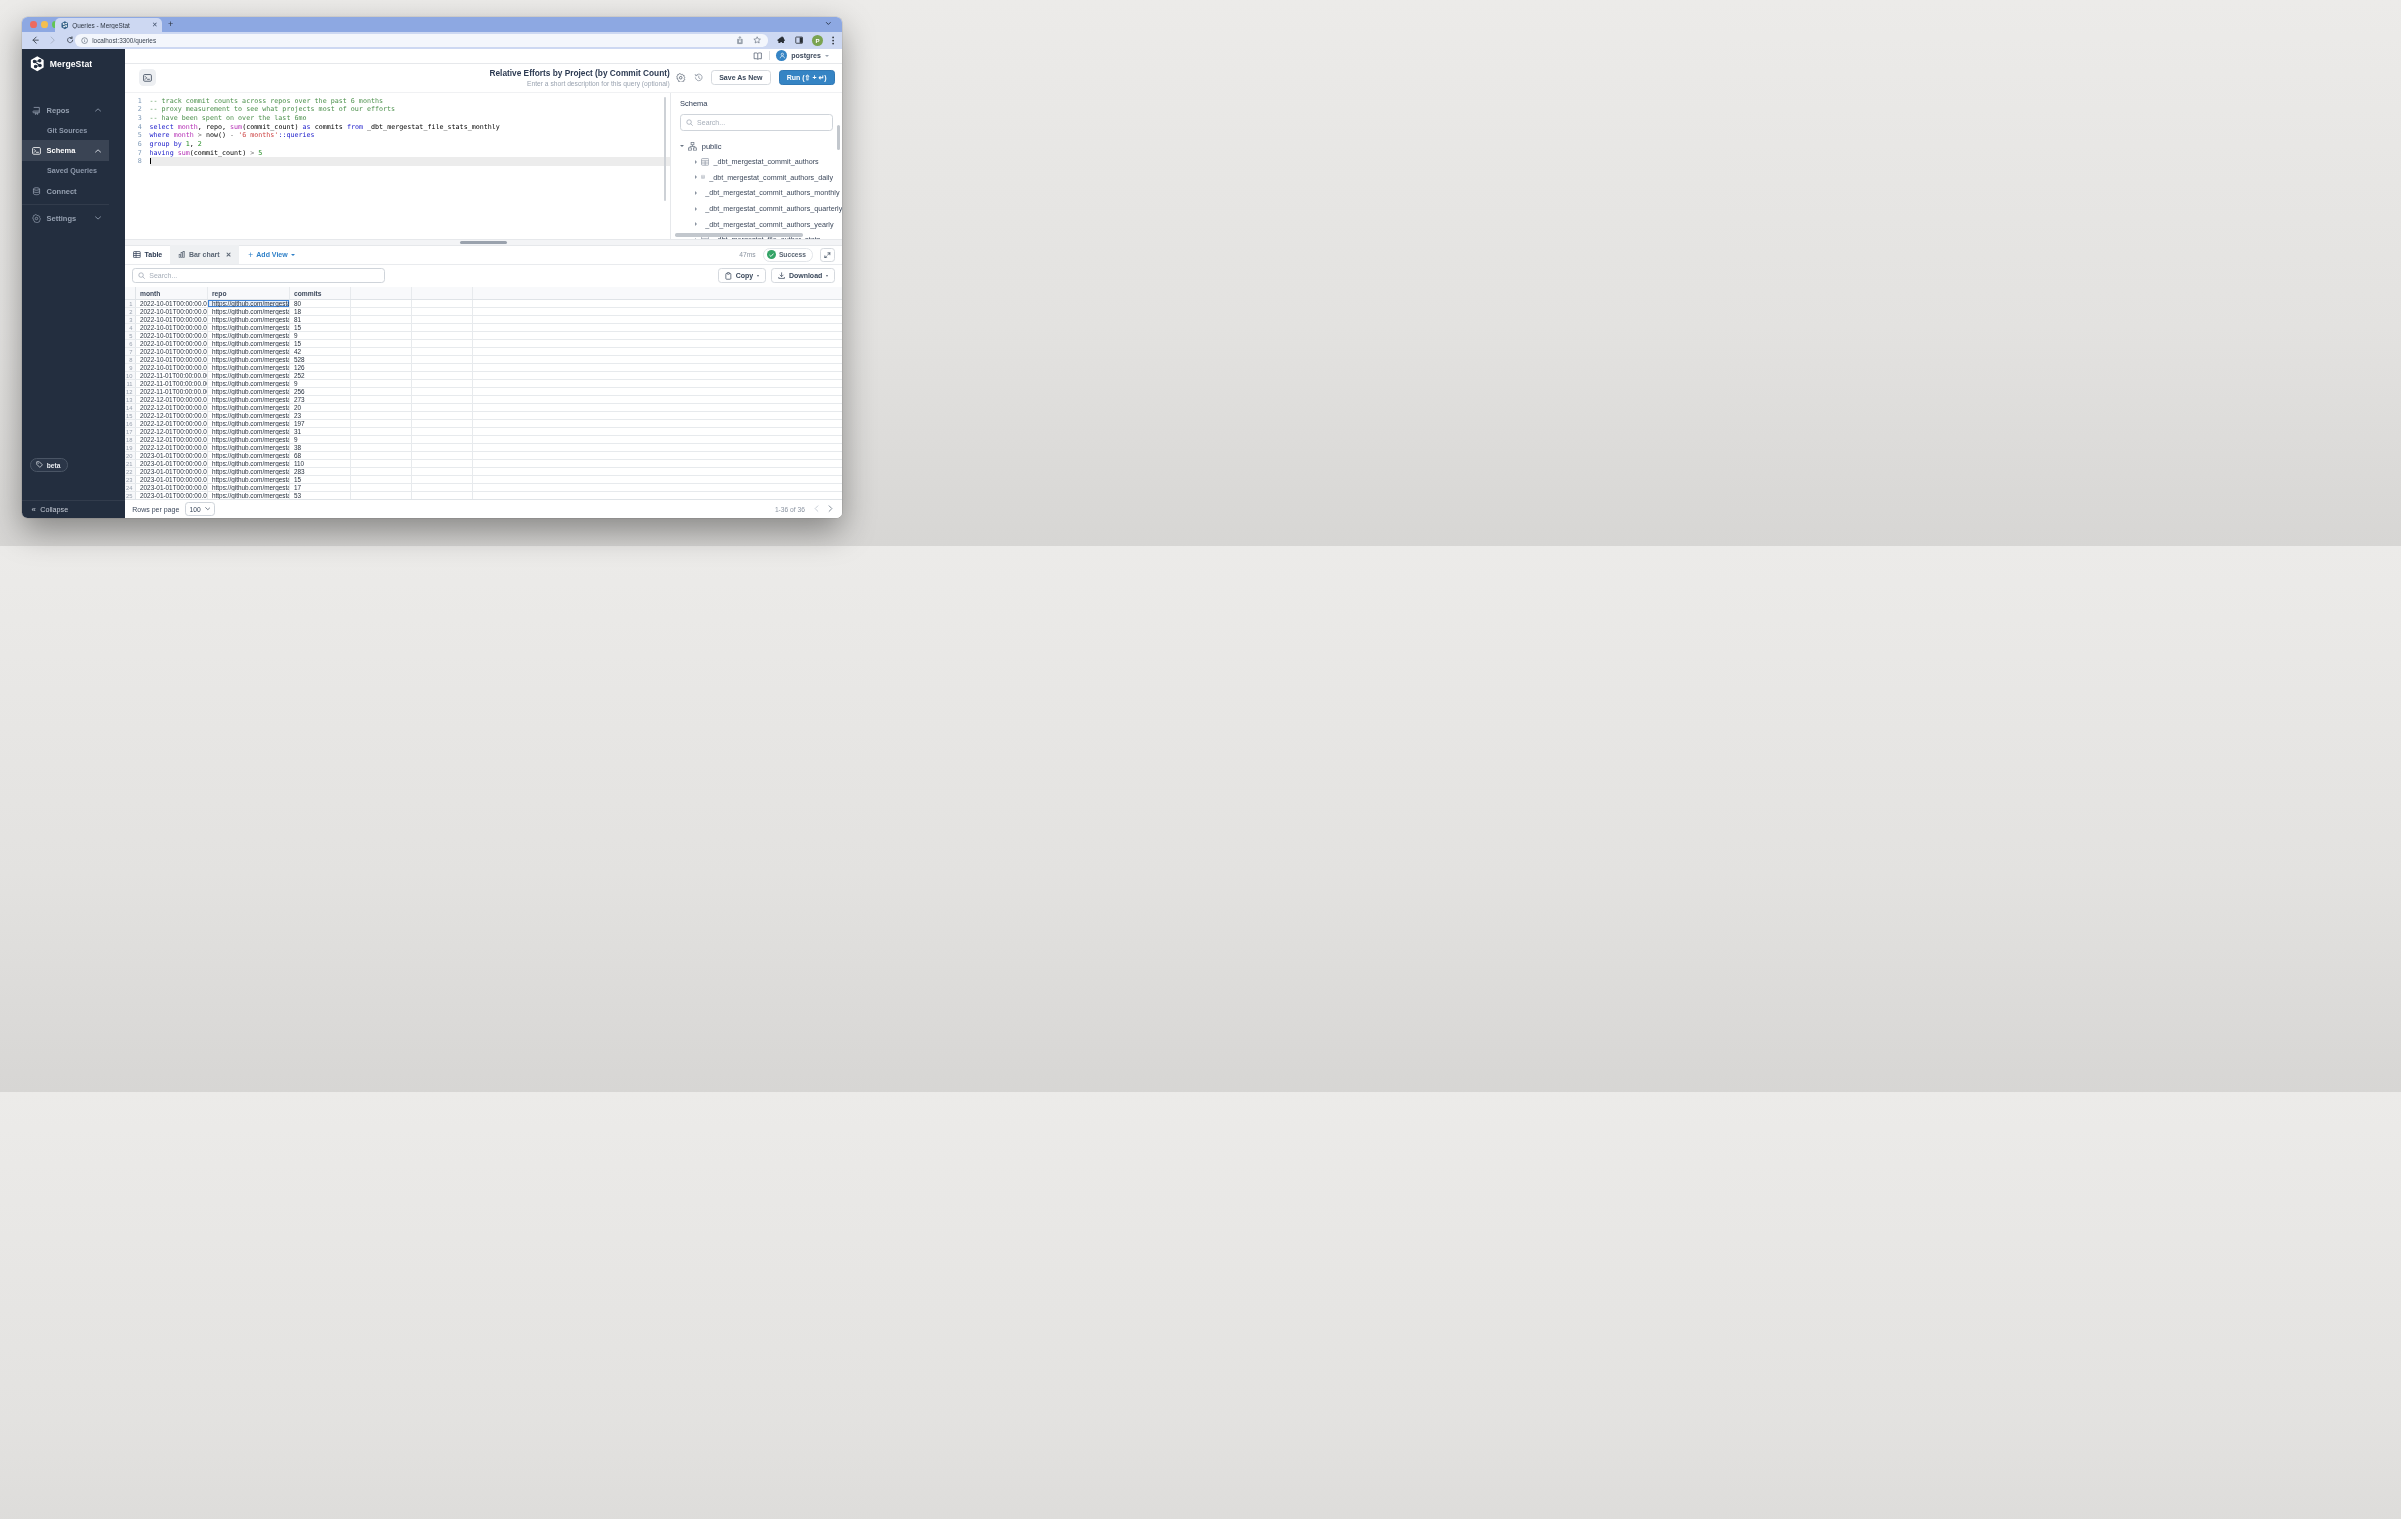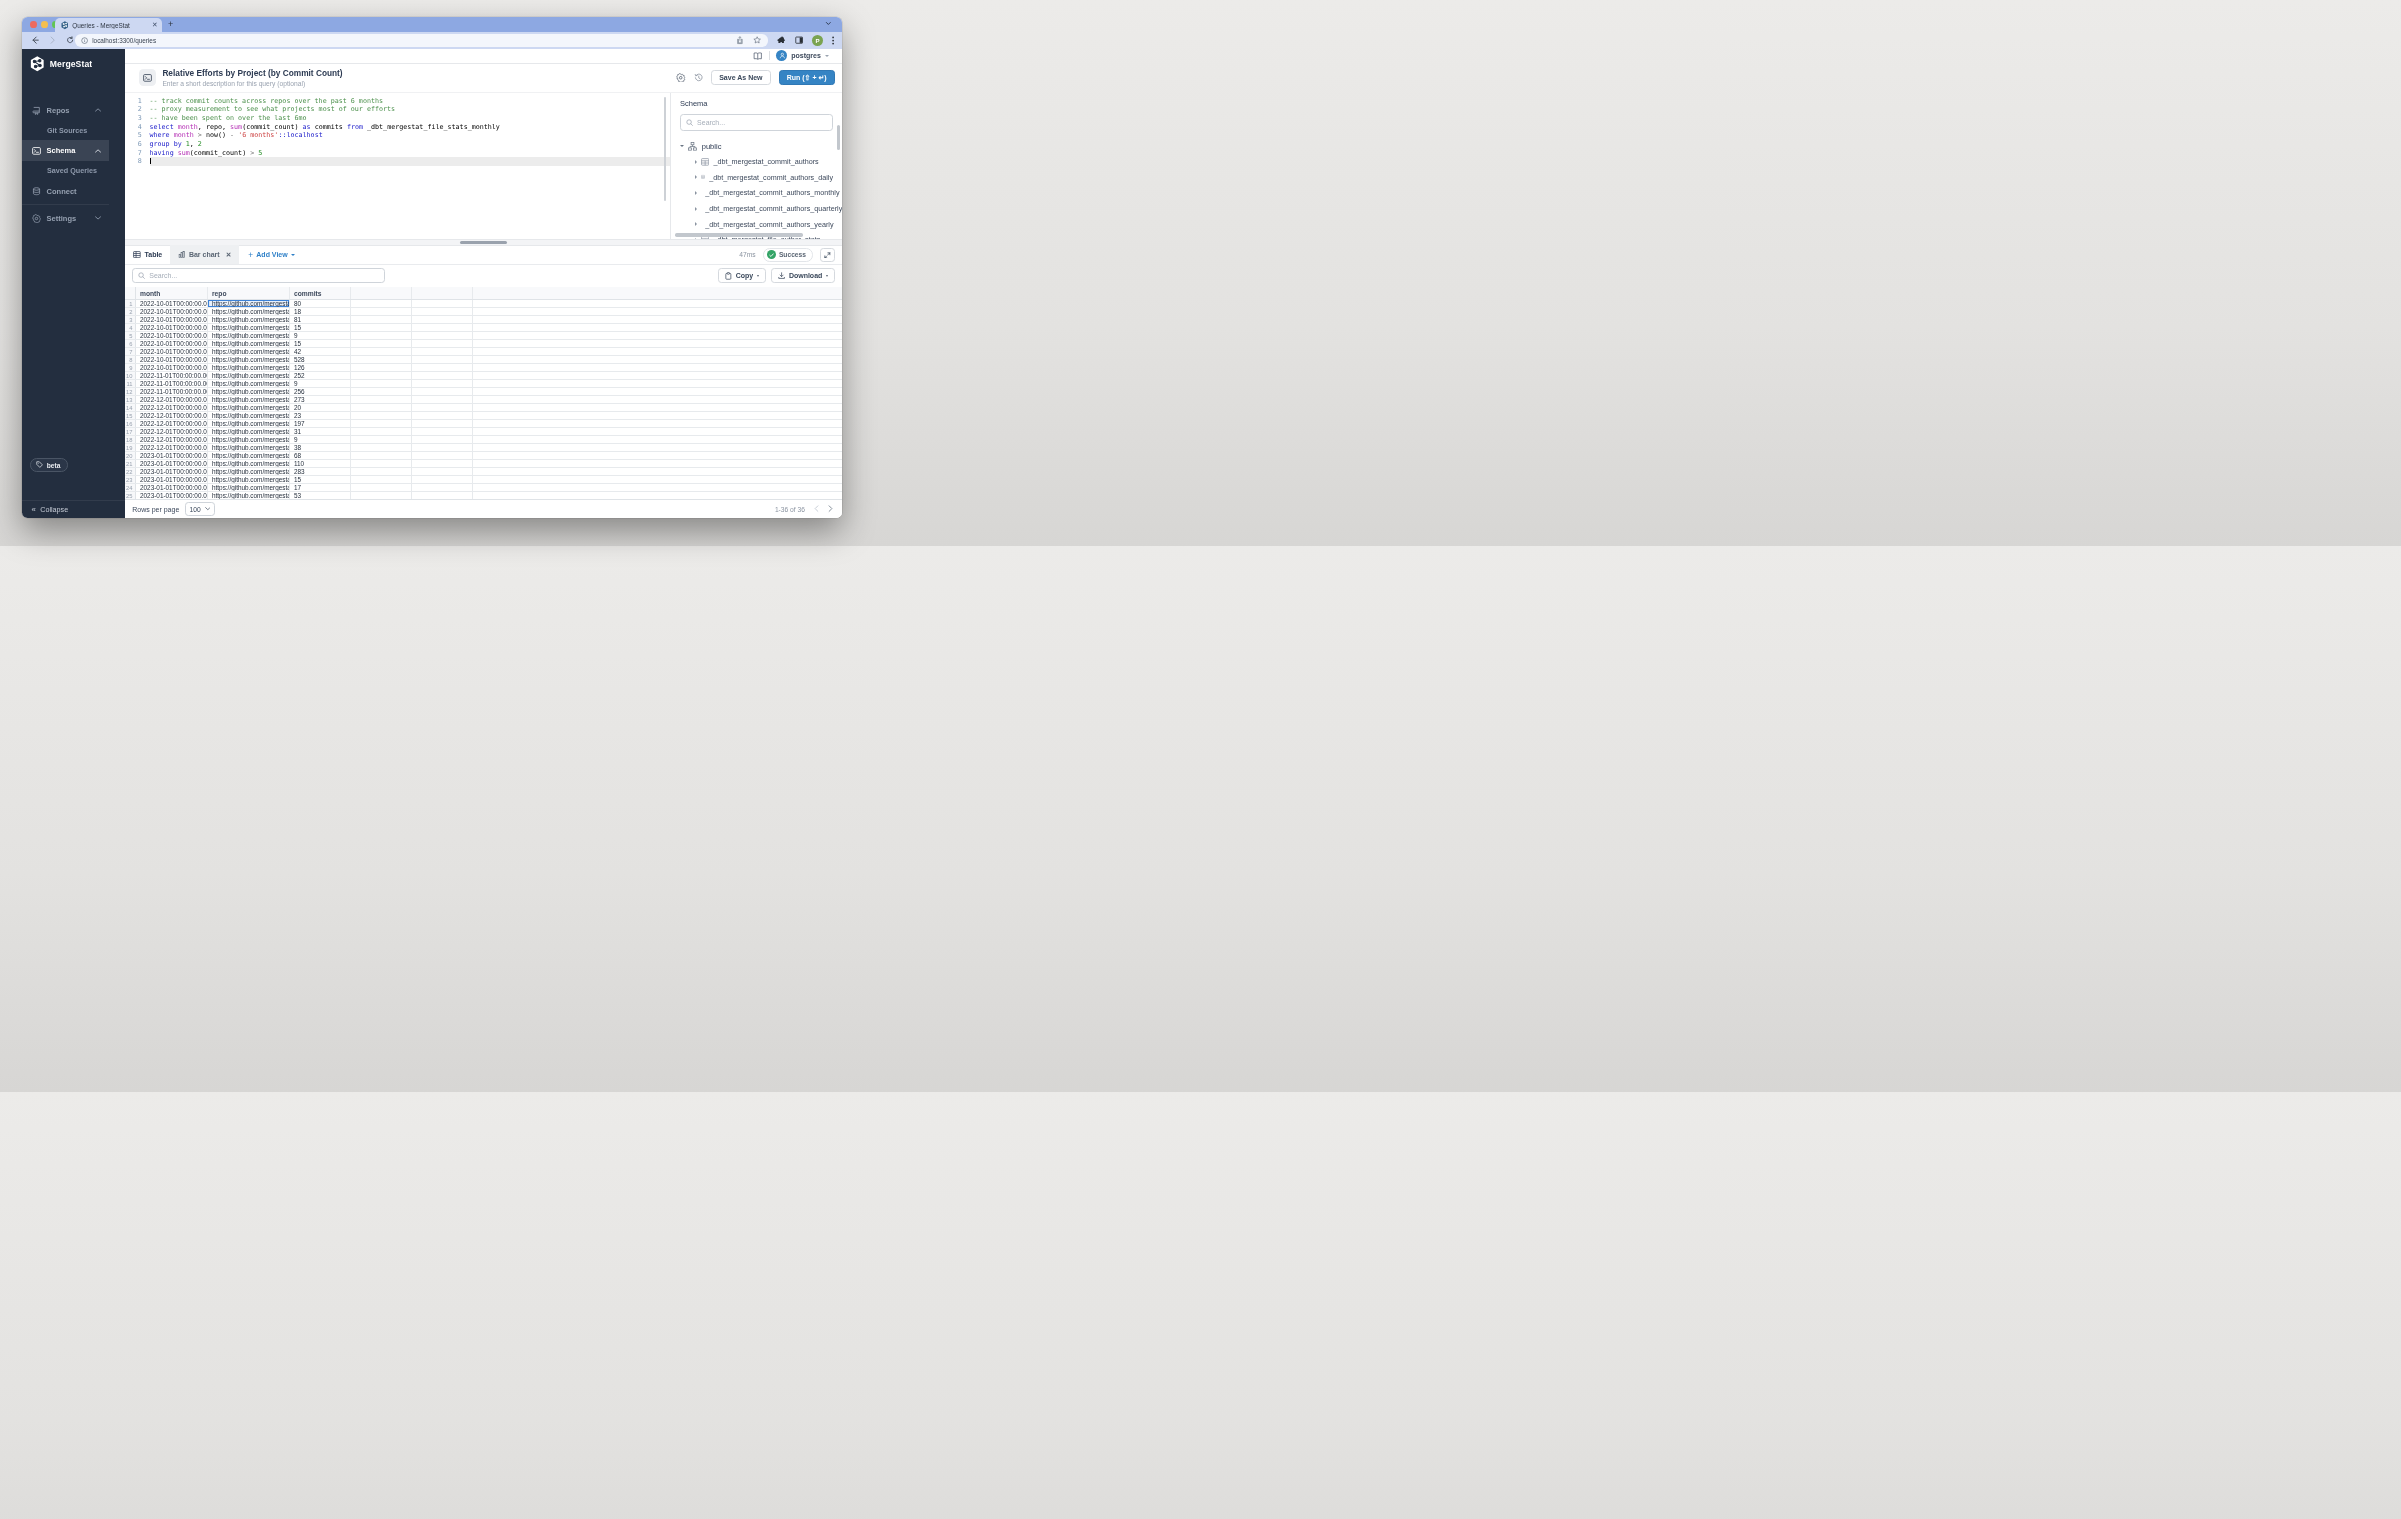--- a/index.html
+++ b/index.html
@@ -62,21 +62,21 @@
   .vline { width:0.6px; height:9px; background:#dcdfe3; }
   .acct { display:flex; align-items:center; gap:3.9px; font-size:7px; color:#3d495c; font-weight:600; }
   .avatar-blue { width:11px; height:11px; border-radius:50%; background:#3584c4;
     display:flex; align-items:center; justify-content:center; }
   .caret-dn { width:0; height:0; border-left:2.2px solid transparent; border-right:2.2px solid transparent;
     border-top:2.8px solid #9aa3b0; }
 
   .qheader { height:28px; display:flex; align-items:center; padding:0 7.2px 0 14px; gap:6.7px; flex:none; }
   .qicon { width:16.7px; height:16.7px; border-radius:4.4px; background:#edeff2; display:flex;
     align-items:center; justify-content:center; flex:none; }
-  .qtexts { flex:1; min-width:0; }
+  .qtexts { flex:1; min-width:0;text-align:right; }
   .qtitle { font-size:8.3px; font-weight:bold; color:#2c3a52; }
   .qdesc { font-size:6.7px; color:#9aa3b0; margin-top:1.7px; }
   .qactions { display:flex; align-items:center; gap:7.8px; }
   .btn { border:0.6px solid #d5d9de; border-radius:3.3px; background:#fff; height:15.6px;
     display:flex; align-items:center; padding:0 7.2px; font-size:7px; font-weight:600; color:#39475a; }
   .btn-run { background:#3584c4; border-color:#2f78b5; color:#fff; }
 
   .workspace { height:147px; display:flex; flex:none; border-top:0.6px solid #f0f1f3; }
   .editor { flex:1; position:relative; font-family:"DejaVu Sans Mono", monospace;
     font-size:6.7px; padding-top:3.9px; overflow:hidden; }
@@ -422,21 +422,21 @@
           <button class="btn btn-run">Run (⇧ + ↵)</button>
         </div>
       </div>
 
       <div class="workspace">
         <div class="editor" id="editor">
             <div class="code-line"><span class="gutter">1</span><span class="line-body"><span class="tok-com">-- track commit counts across repos over the past 6 months</span></span></div>
             <div class="code-line"><span class="gutter">2</span><span class="line-body"><span class="tok-com">-- proxy measurement to see what projects most of our efforts</span></span></div>
             <div class="code-line"><span class="gutter">3</span><span class="line-body"><span class="tok-com">-- have been spent on over the last 6mo</span></span></div>
             <div class="code-line"><span class="gutter">4</span><span class="line-body"><span class="tok-kw">select</span><span> </span><span class="tok-var">month</span><span>, repo, </span><span class="tok-var">sum</span><span>(commit_count) </span><span class="tok-kw">as</span><span> commits </span><span class="tok-kw">from</span><span> _dbt_mergestat_file_stats_monthly</span></span></div>
-            <div class="code-line"><span class="gutter">5</span><span class="line-body"><span class="tok-kw">where</span><span> </span><span class="tok-var">month</span><span> </span><span class="tok-op">&gt;</span><span> now() </span><span class="tok-op">-</span><span> </span><span class="tok-str">'6 months'</span><span class="tok-kw">::localhost</span></span></div>
+            <div class="code-line"><span class="gutter">5</span><span class="line-body"><span class="tok-kw">where</span><span> </span><span class="tok-var">month</span><span> </span><span class="tok-op">&gt;</span><span> now() </span><span class="tok-op">-</span><span> </span><span class="tok-str">'6 months'</span><span class="tok-kw">::queries</span></span></div>
             <div class="code-line"><span class="gutter">6</span><span class="line-body"><span class="tok-kw">group by</span><span> </span><span class="tok-num">1</span><span>, </span><span class="tok-num">2</span></span></div>
             <div class="code-line"><span class="gutter">7</span><span class="line-body"><span class="tok-kw">having</span><span> </span><span class="tok-var">sum</span><span>(commit_count) </span><span class="tok-op">&gt;</span><span> </span><span class="tok-num">5</span></span></div>
             <div class="code-line active"><span class="gutter">8</span><span class="line-body"><span class="cursor"></span></span></div>
             <div class="ed-scroll"></div>
           </div>
 
         <div class="schema">
           <h3>Schema</h3>
           <div class="input">
             <span>

